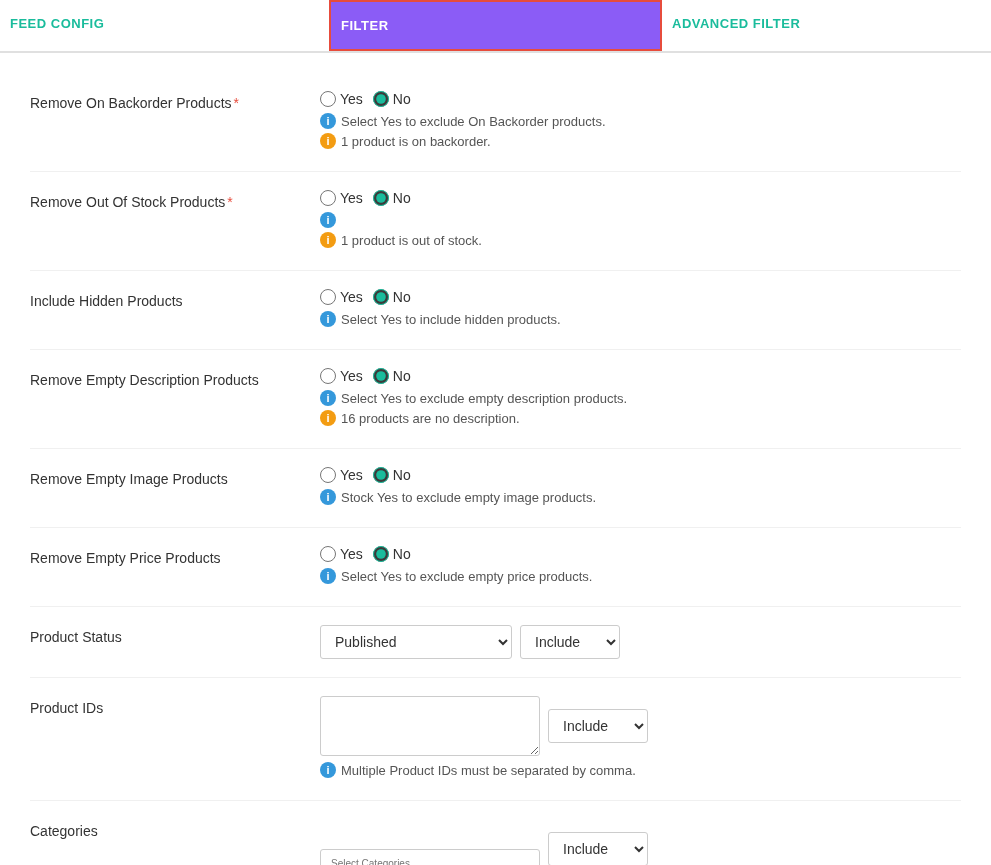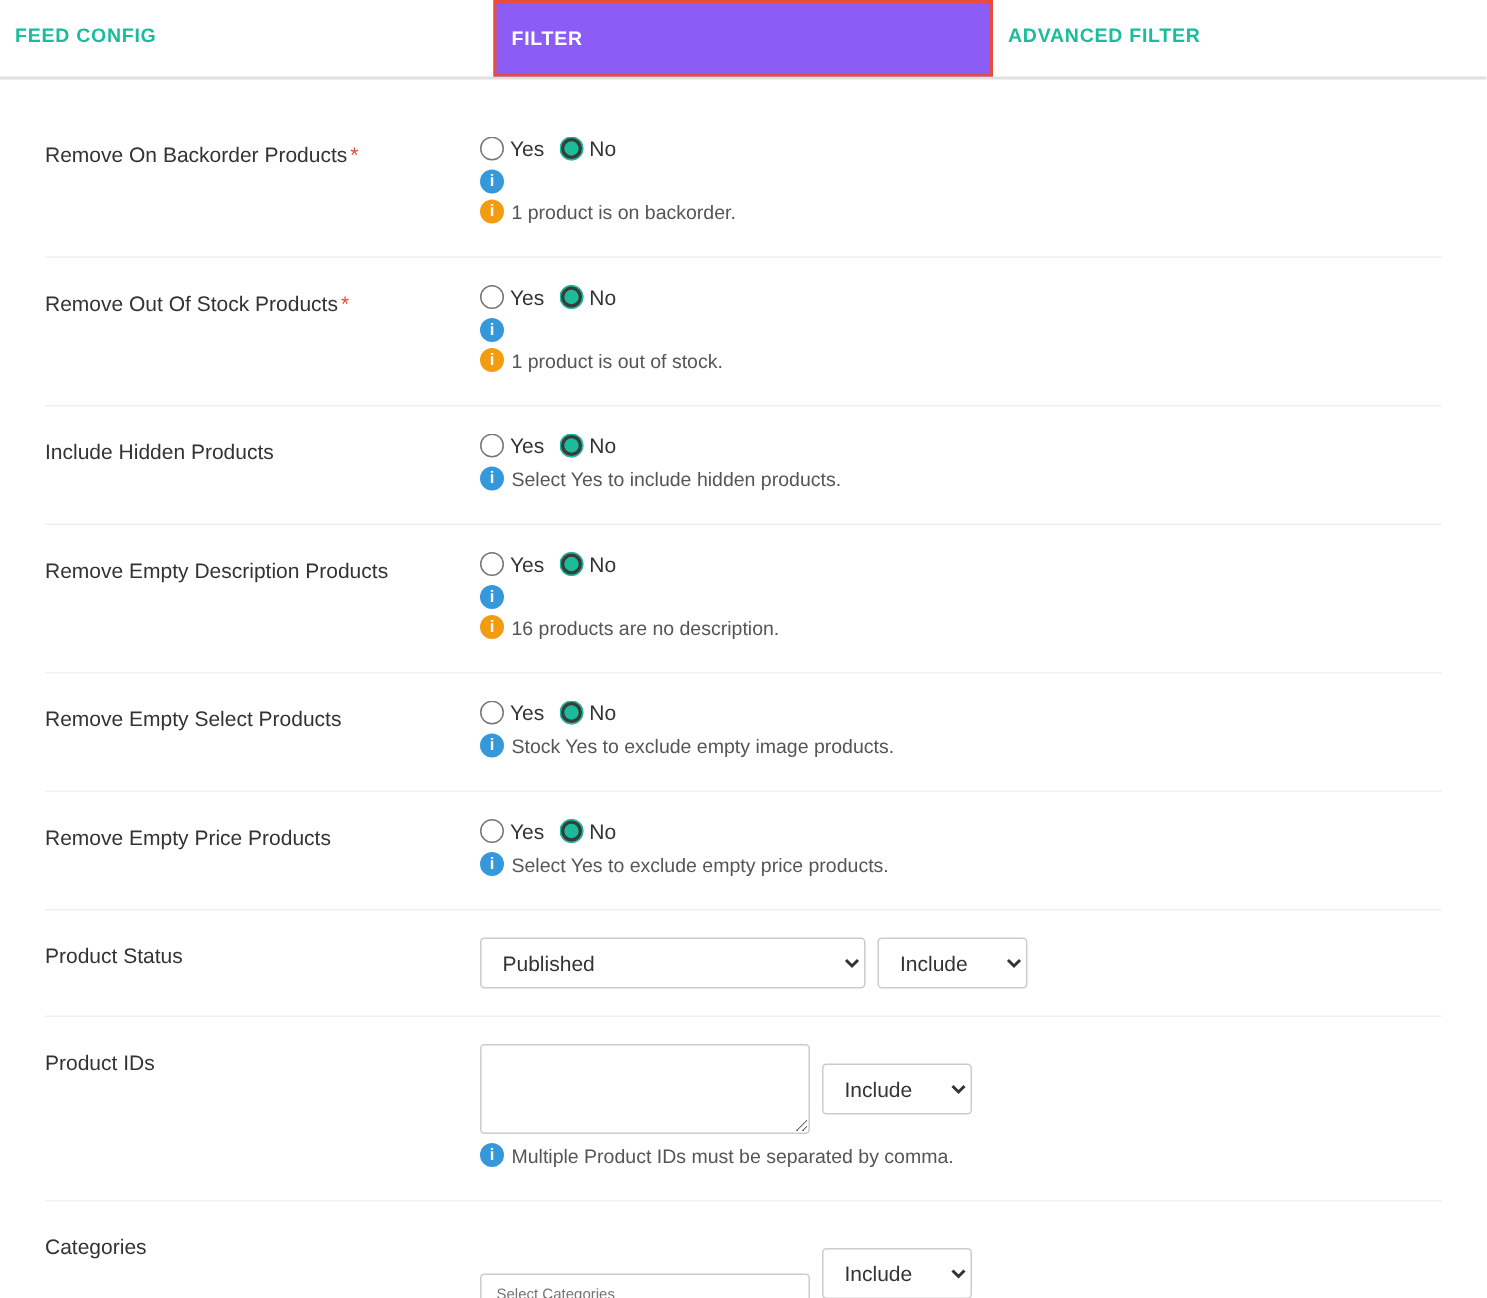--- a/index.html
+++ b/index.html
@@ -140,21 +140,21 @@
       border-radius: 3px;
       padding: 7px 10px;
       font-size: 14px;
       color: #333;
       background: #fff;
       cursor: pointer;
       appearance: auto;
     }
 
     .select-main {
-      width: 257px;
+      width: 192px;
     }
 
     .select-include {
       width: 100px;
     }
 
     
     .text-input {
       width: 220px;
       height: 60px;
@@ -196,20 +196,21 @@
       <div class="radio-group">
         <label class="radio-option">
           <input type="radio" name="backorder" value="yes" style=""> Yes
         </label>
         <label class="radio-option">
           <input type="radio" name="backorder" value="no" checked="" style=""> No
         </label>
       </div>
       <div class="info-text">
         <span class="info-icon">i</span>
+        <span>Select Yes to exclude On Backorder products.</span>
       </div>
       <div class="info-text">
         <span class="warn-icon">i</span>
         <span>1 product is on backorder.</span>
       </div>
     </div>
   </div>
 
   <div class="form-row">
     <div class="row-label">
@@ -262,31 +263,32 @@
       <div class="radio-group">
         <label class="radio-option">
           <input type="radio" name="empty-description" value="yes" style=""> Yes
         </label>
         <label class="radio-option">
           <input type="radio" name="empty-description" value="no" checked="" style=""> No
         </label>
       </div>
       <div class="info-text">
         <span class="info-icon">i</span>
+        <span>Select Yes to exclude empty description products.</span>
       </div>
       <div class="info-text">
         <span class="warn-icon">i</span>
         <span>16 products are no description.</span>
       </div>
     </div>
   </div>
 
   <div class="form-row">
     <div class="row-label">
-      <span>Remove Empty Select Products</span>
+      <span>Remove Empty Image Products</span>
     </div>
     <div class="row-controls">
       <div class="radio-group">
         <label class="radio-option">
           <input type="radio" name="empty-image" value="yes" style=""> Yes
         </label>
         <label class="radio-option">
           <input type="radio" name="empty-image" value="no" checked="" style=""> No
         </label>
       </div>

